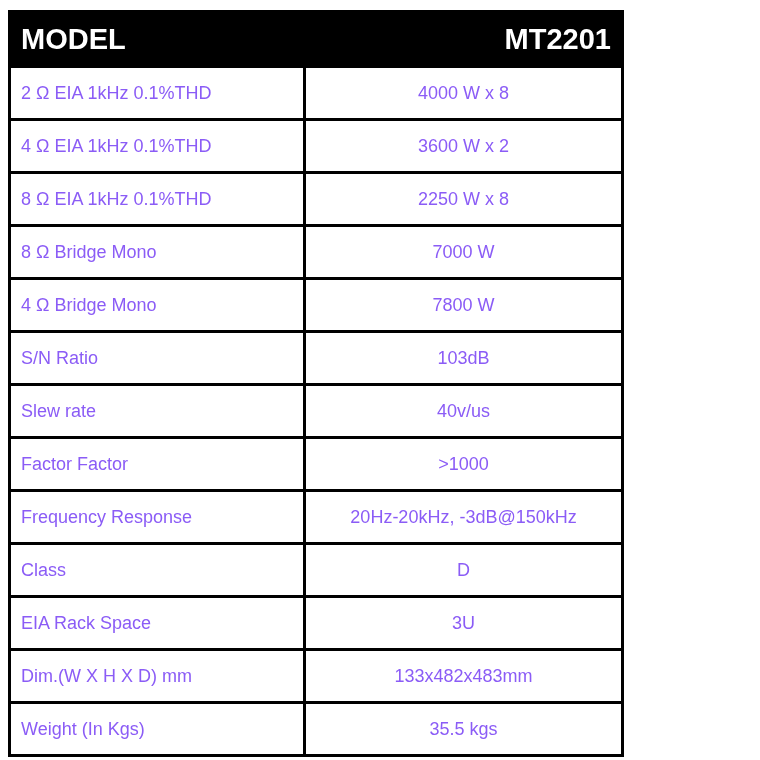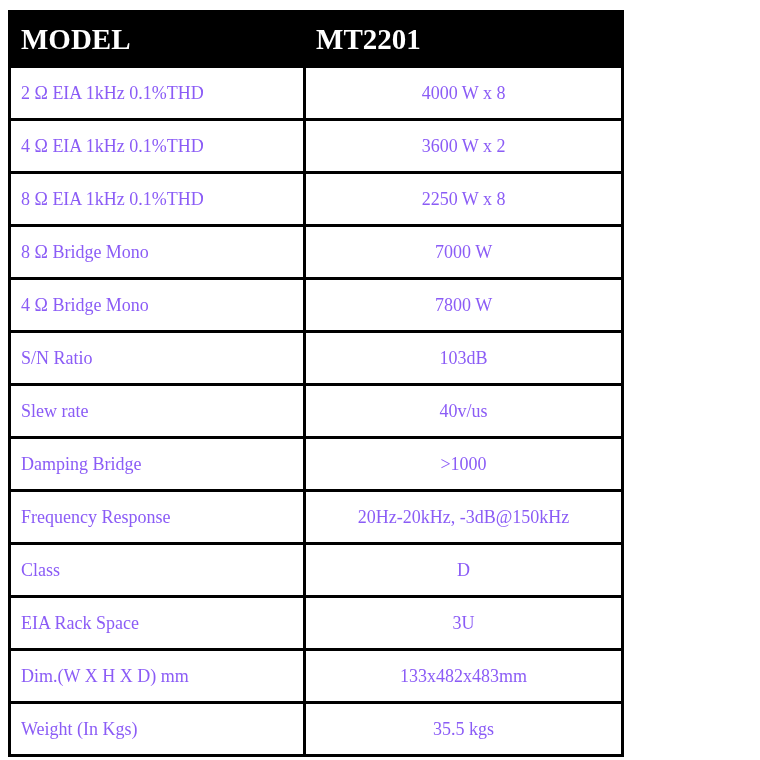--- a/index.html
+++ b/index.html
@@ -12,21 +12,20 @@
     height: 760px;
     font-family: "Liberation Sans", sans-serif;
     overflow: hidden;
   }
   #spec-wrap {
     box-sizing: border-box;
     width: 632px;
     height: 760px;
     padding: 10px 8px 18px 8px;
     background: #ffffff;
-    font-family: Liberation Serif, serif;
   }
   table.spec-table {
     width: 100%;
     height: 100%;
     border-collapse: collapse;
     table-layout: fixed;
     background: #ffffff;
   }
   table.spec-table td {
     border: 3px solid #000000;
@@ -42,21 +41,21 @@
     background: #000000;
     color: #ffffff;
     font-weight: bold;
     font-size: 29px;
     height: 52px;
   }
   tr.header-row td.label-cell {
     text-align: left;
   }
   tr.header-row td.value-cell {
-    text-align: left;
+    text-align: right;
   }
   td.label-cell {
     text-align: left;
     width: 48%;
   }
   td.value-cell {
     text-align: center;
     width: 52%;
   }
   tr.data-row td {
@@ -107,21 +106,21 @@
         <td class="label-cell">S/N Ratio</td>
         <td class="value-cell">103dB</td>
       </tr>
 
       <tr class="data-row">
         <td class="label-cell">Slew rate</td>
         <td class="value-cell">40v/us</td>
       </tr>
 
       <tr class="data-row">
-        <td class="label-cell">Damping Bridge</td>
+        <td class="label-cell">Factor Factor</td>
         <td class="value-cell">&gt;1000</td>
       </tr>
 
       <tr class="data-row">
         <td class="label-cell">Frequency Response</td>
         <td class="value-cell small-val">20Hz-20kHz, -3dB@150kHz</td>
       </tr>
 
       <tr class="data-row">
         <td class="label-cell">Class</td>

